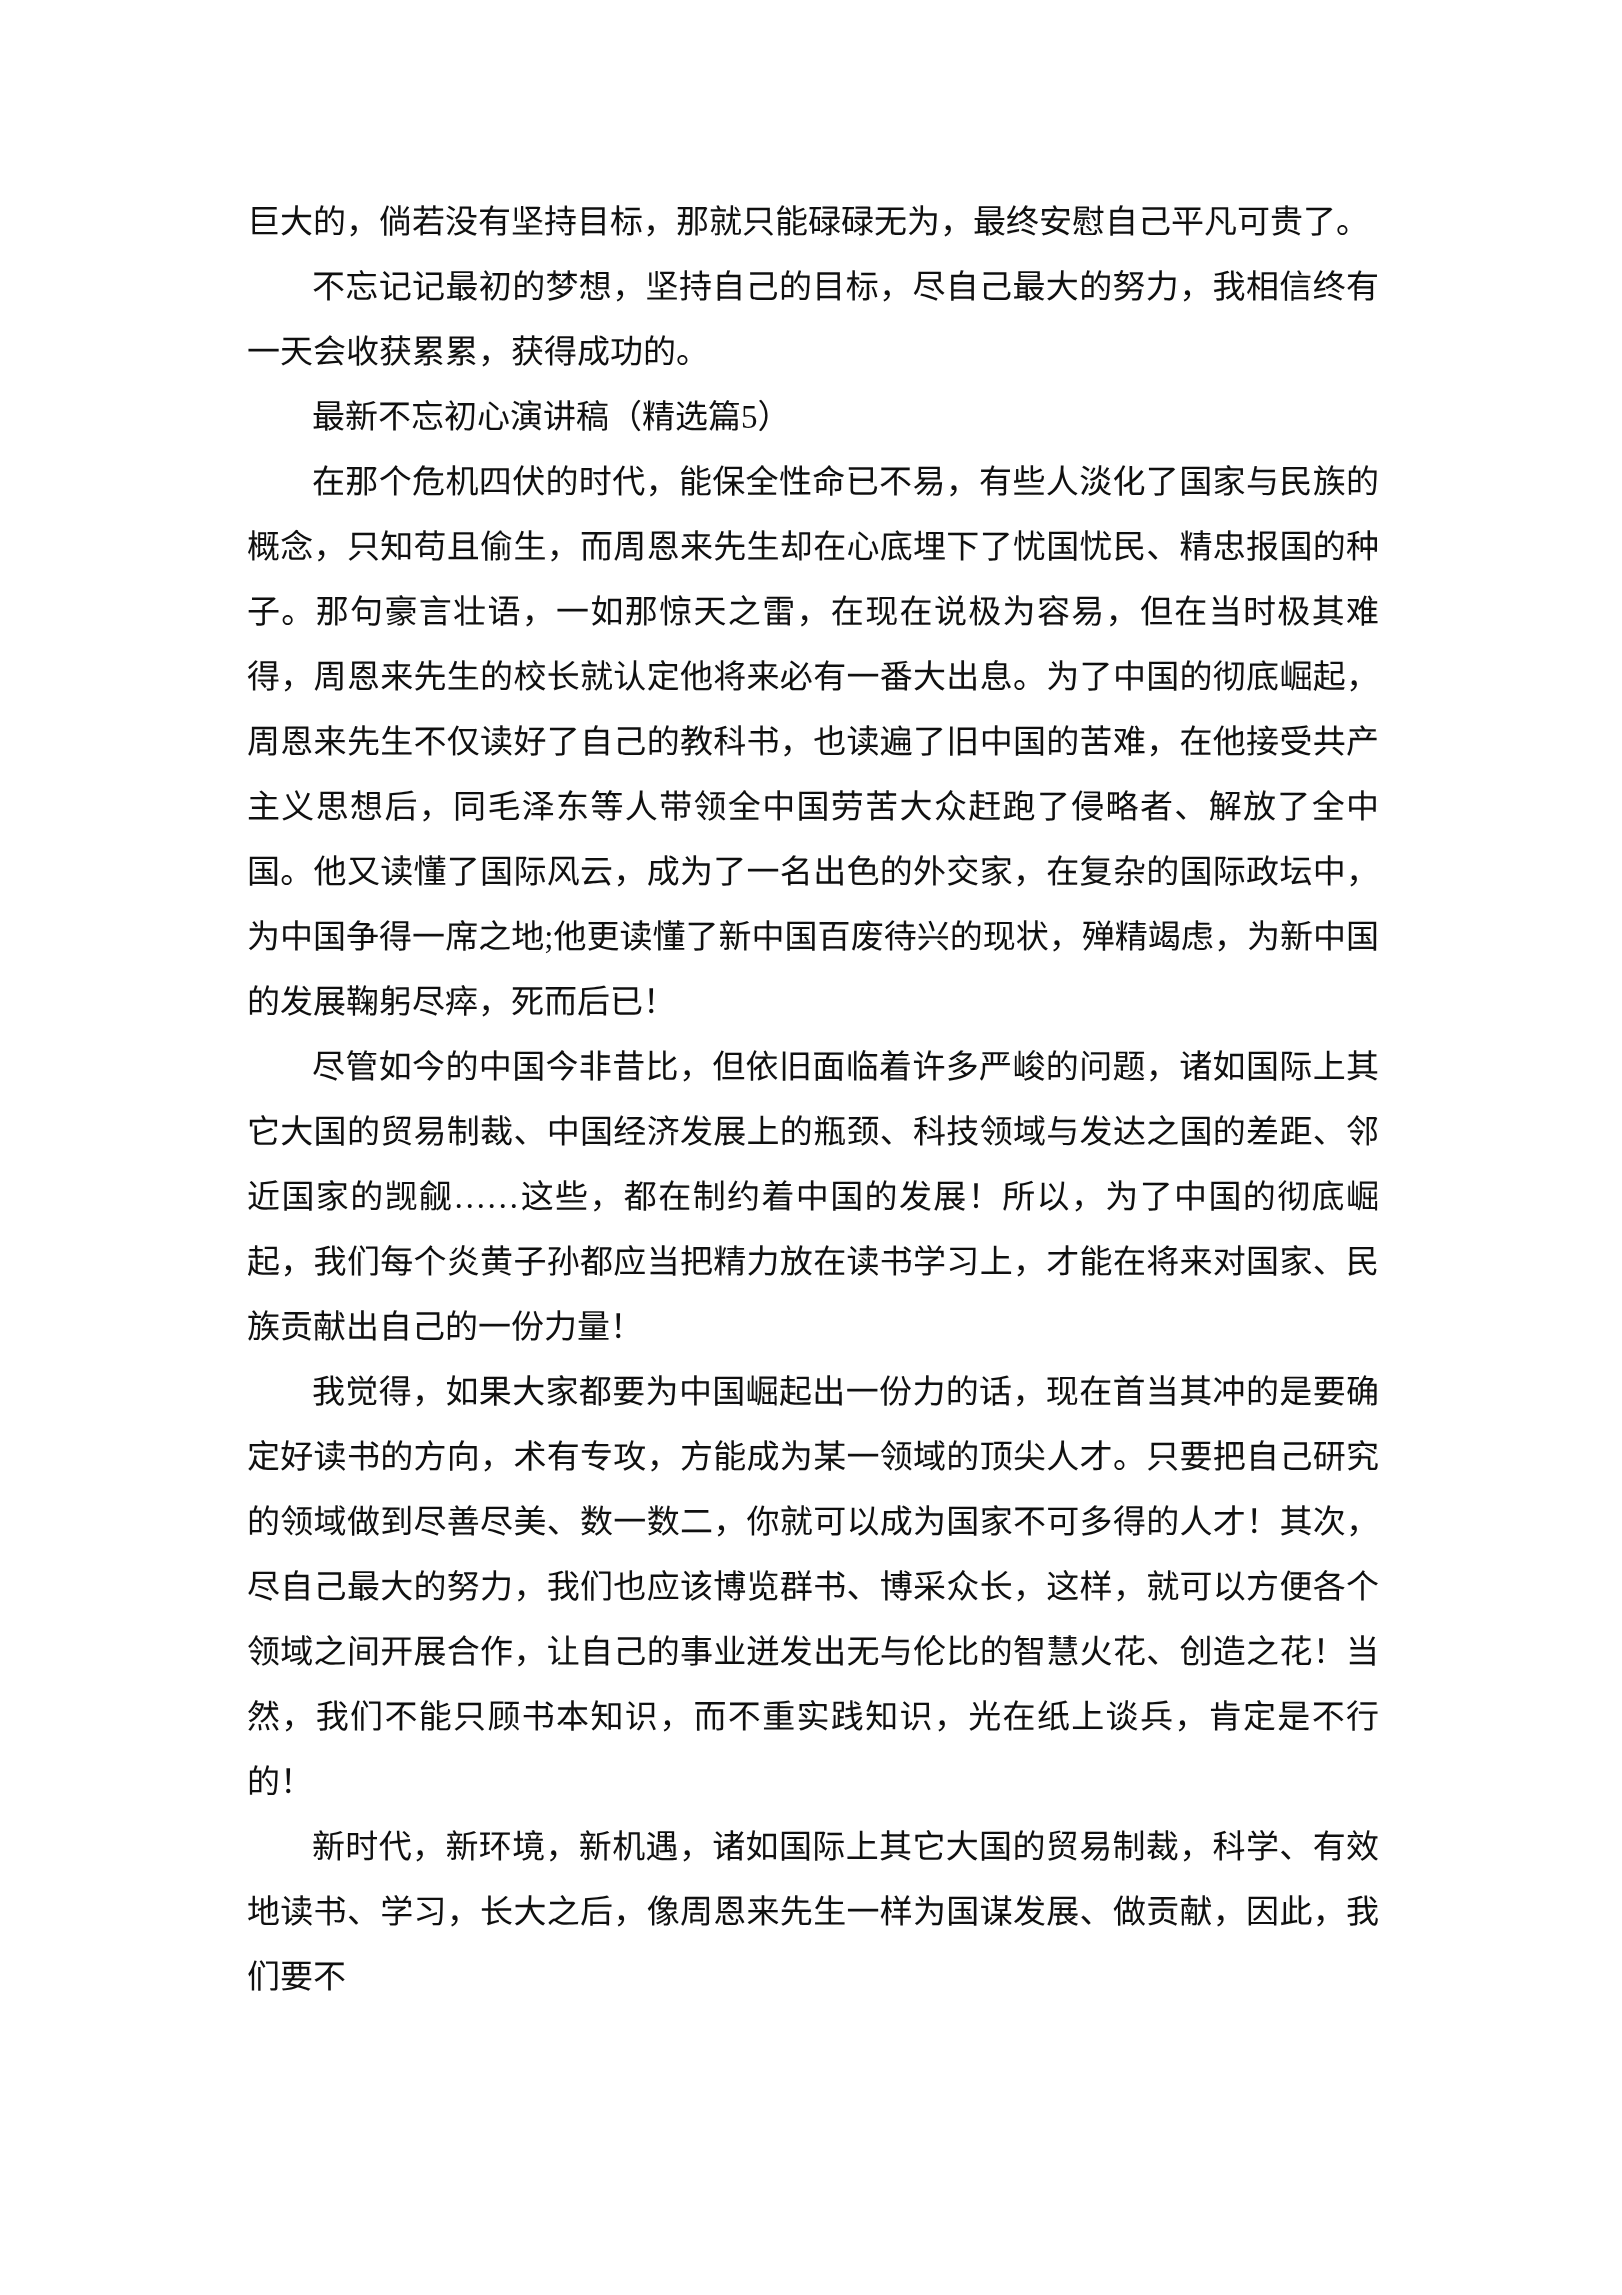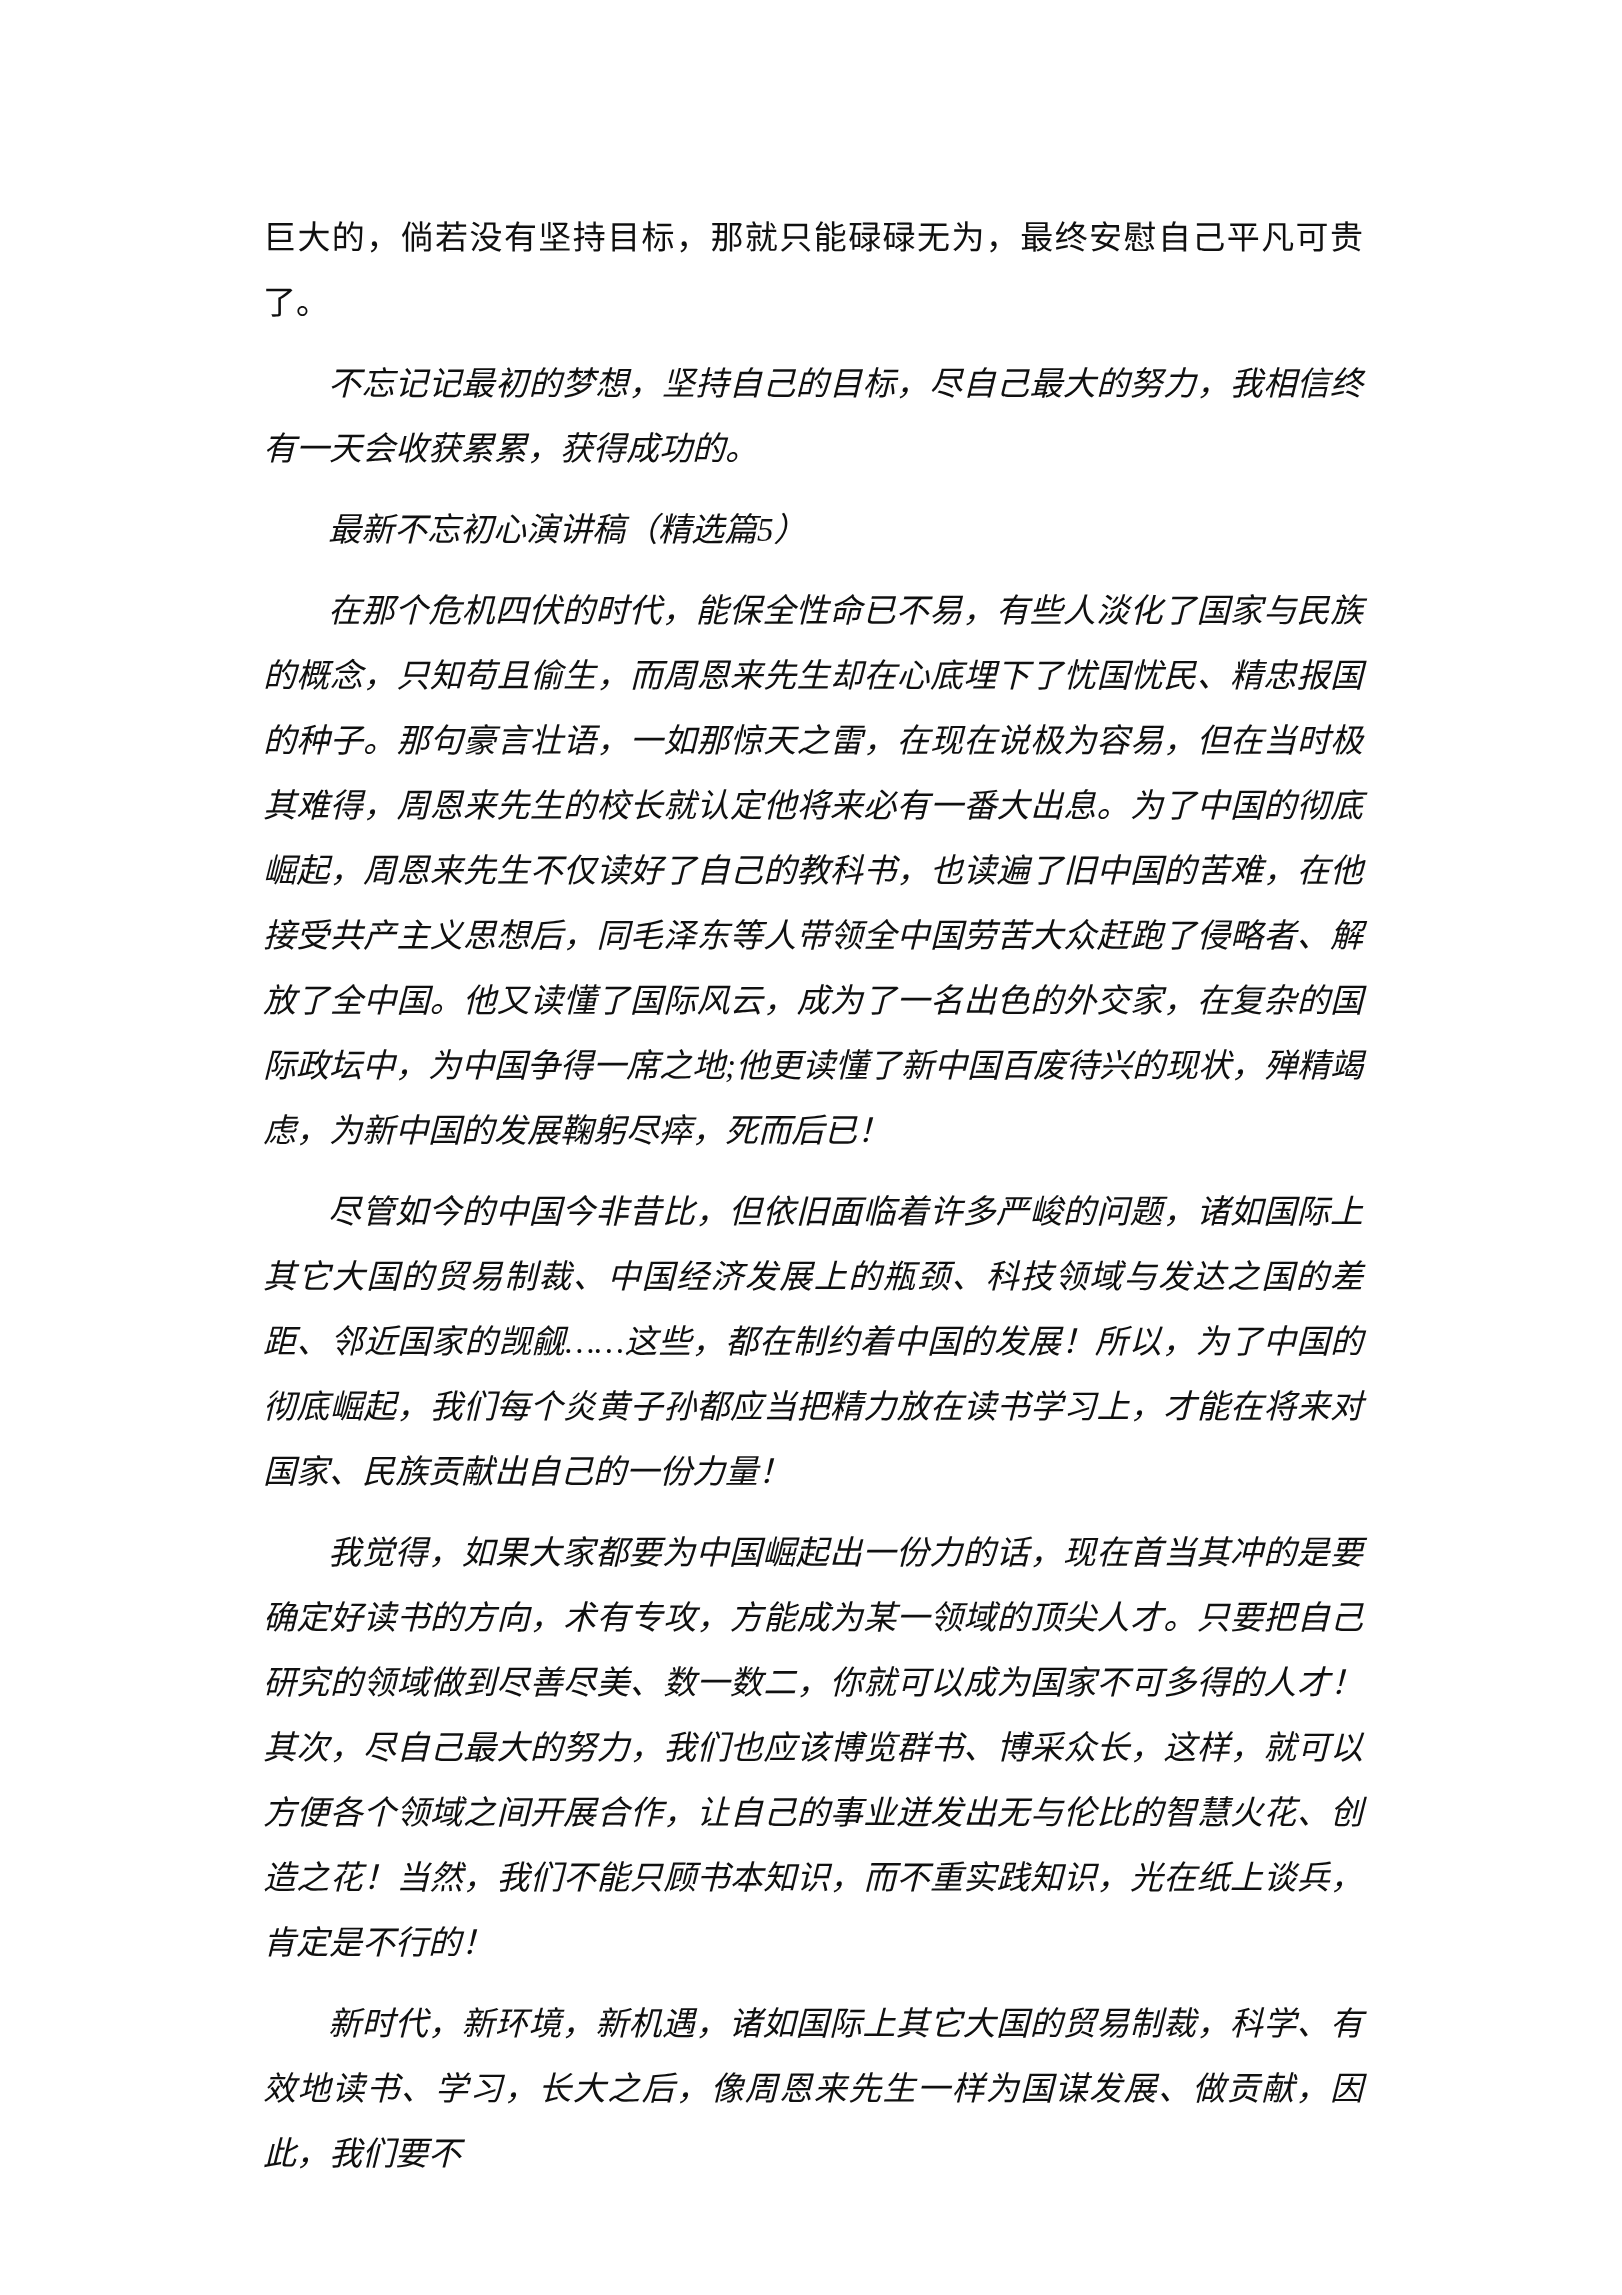--- a/index.html
+++ b/index.html
@@ -15,31 +15,30 @@
     box-sizing: border-box;
     padding: 190px 244px 196px 247px;
     overflow: hidden;
     font-family: "Liberation Serif", "DejaVu Serif", serif;
     color: #101010;
   }
   .doc-body {
     width: 100%;
   }
   .para {
-    margin: 16px;
+    margin: 0;
     padding: 0;
     font-size: 33px;
     line-height: 65px;
     text-align: justify;
     text-justify: inter-character;
     word-break: break-all;
   }
   .para.indent {
     text-indent: 65px;
-    font-style: italic;
   }
 </style>
 </head>
 <body>
 
 <div class="page">
   <div class="doc-body">
       <p class="para">巨大的，倘若没有坚持目标，那就只能碌碌无为，最终安慰自己平凡可贵了。</p>
       <p class="para indent">不忘记记最初的梦想，坚持自己的目标，尽自己最大的努力，我相信终有一天会收获累累，获得成功的。</p>
       <p class="para indent">最新不忘初心演讲稿（精选篇5）</p>

